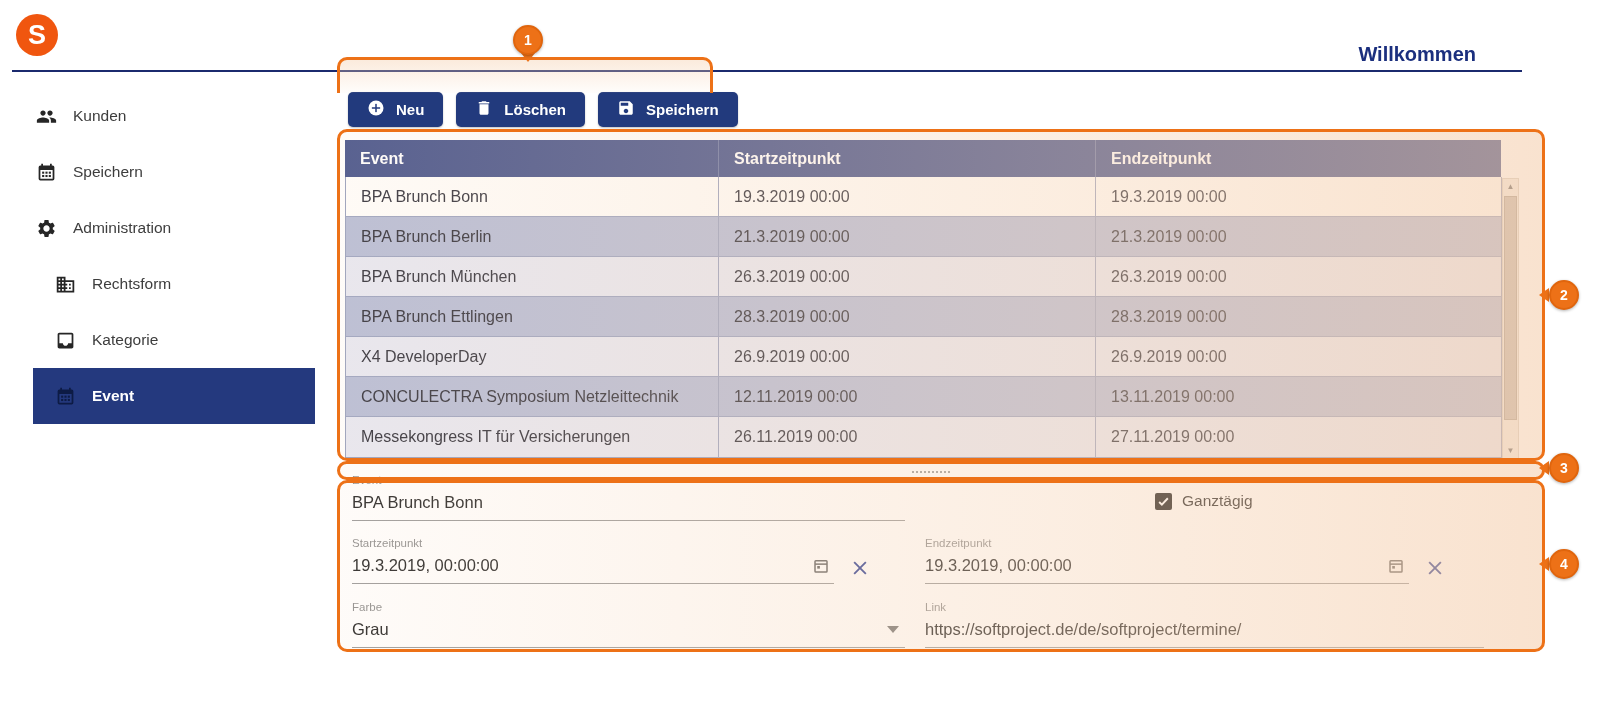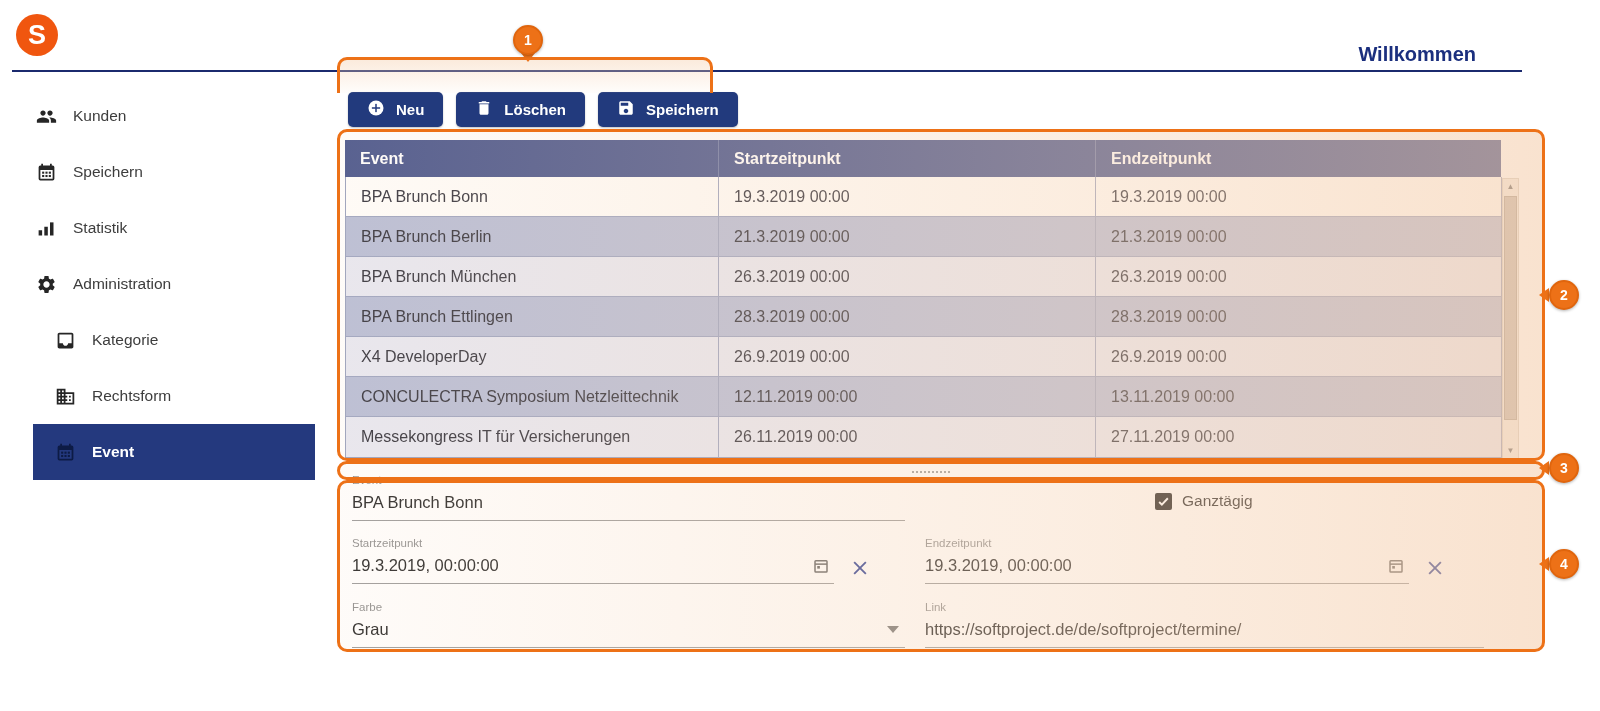--- a/index.html
+++ b/index.html
@@ -141,52 +141,40 @@
               <rect x="10.8" y="14.8" width="2.4" height="2.4"></rect>
               <rect x="14.6" y="14.8" width="2.4" height="2.4"></rect>
             </g>
           </svg>
         </span>
         <span>Speichern</span>
       </div>
       <div class="side-item">
         <span class="sicon">
           <svg viewBox="0 0 24 24">
-            <g fill="currentColor">
-              <rect x="3" y="14" width="4" height="6"></rect>
-              <rect x="9.5" y="10" width="4" height="10"></rect>
-              <rect x="16" y="5" width="4" height="15"></rect>
-            </g>
-          </svg>
-        </span>
-        <span>Statistik</span>
-      </div>
-      <div class="side-item">
-        <span class="sicon">
-          <svg viewBox="0 0 24 24">
             <path fill="currentColor" d="M19.14 12.94c.04-.3.06-.61.06-.94 0-.32-.02-.64-.07-.94l2.03-1.58c.18-.14.23-.41.12-.61l-1.92-3.32c-.12-.22-.37-.29-.59-.22l-2.39.96c-.5-.38-1.03-.7-1.62-.94l-.36-2.54c-.04-.24-.24-.41-.48-.41h-3.84c-.24 0-.43.17-.47.41l-.36 2.54c-.59.24-1.13.57-1.62.94l-2.39-.96c-.22-.08-.47 0-.59.22L2.74 8.87c-.12.21-.08.47.12.61l2.03 1.58c-.05.3-.09.63-.09.94s.02.64.07.94l-2.03 1.58c-.18.14-.23.41-.12.61l1.92 3.32c.12.22.37.29.59.22l2.39-.96c.5.38 1.03.7 1.62.94l.36 2.54c.05.24.24.41.48.41h3.84c.24 0 .44-.17.47-.41l.36-2.54c.59-.24 1.13-.56 1.62-.94l2.39.96c.22.08.47 0 .59-.22l1.92-3.32c.12-.22.07-.47-.12-.61l-2.01-1.58zM12 15.6c-1.98 0-3.6-1.62-3.6-3.6s1.62-3.6 3.6-3.6 3.6 1.62 3.6 3.6-1.62 3.6-3.6 3.6z"></path>
           </svg>
         </span>
         <span>Administration</span>
       </div>
       <div class="side-item sub">
         <span class="sicon">
           <svg viewBox="0 0 24 24">
+            <path fill="currentColor" d="M12 7V3H2v18h20V7H12zM6 19H4v-2h2v2zm0-4H4v-2h2v2zm0-4H4V9h2v2zm0-4H4V5h2v2zm4 12H8v-2h2v2zm0-4H8v-2h2v2zm0-4H8V9h2v2zm0-4H8V5h2v2zm10 12h-8v-2h2v-2h-2v-2h2v-2h-2V9h8v10zm-2-8h-2v2h2v-2zm0 4h-2v2h2v-2z"></path>
+          </svg>
+        </span>
+        <span>Rechtsform</span>
+      </div>
+      <div class="side-item sub">
+        <span class="sicon">
+          <svg viewBox="0 0 24 24">
             <path fill="currentColor" d="M19 3H5c-1.1 0-2 .9-2 2v14c0 1.1.9 2 2 2h14c1.1 0 2-.9 2-2V5c0-1.1-.9-2-2-2zm0 12h-4c0 1.66-1.34 3-3 3s-3-1.34-3-3H5V5h14v10z"></path>
           </svg>
         </span>
         <span>Kategorie</span>
-      </div>
-      <div class="side-item sub">
-        <span class="sicon">
-          <svg viewBox="0 0 24 24">
-            <path fill="currentColor" d="M12 7V3H2v18h20V7H12zM6 19H4v-2h2v2zm0-4H4v-2h2v2zm0-4H4V9h2v2zm0-4H4V5h2v2zm4 12H8v-2h2v2zm0-4H8v-2h2v2zm0-4H8V9h2v2zm0-4H8V5h2v2zm10 12h-8v-2h2v-2h-2v-2h2v-2h-2V9h8v10zm-2-8h-2v2h2v-2zm0 4h-2v2h2v-2z"></path>
-          </svg>
-        </span>
-        <span>Rechtsform</span>
       </div>
       <div class="side-item sub selected">
         <span class="sicon">
           <svg viewBox="0 0 24 24">
             <path fill="currentColor" d="M19 4h-1V2h-2v2H8V2H6v2H5a2 2 0 0 0-2 2v13a2 2 0 0 0 2 2h14a2 2 0 0 0 2-2V6a2 2 0 0 0-2-2zm0 15H5V9h14v10z"></path>
             <g fill="currentColor">
               <rect x="7" y="11" width="2.4" height="2.4"></rect>
               <rect x="10.8" y="11" width="2.4" height="2.4"></rect>
               <rect x="14.6" y="11" width="2.4" height="2.4"></rect>
               <rect x="7" y="14.8" width="2.4" height="2.4"></rect>

